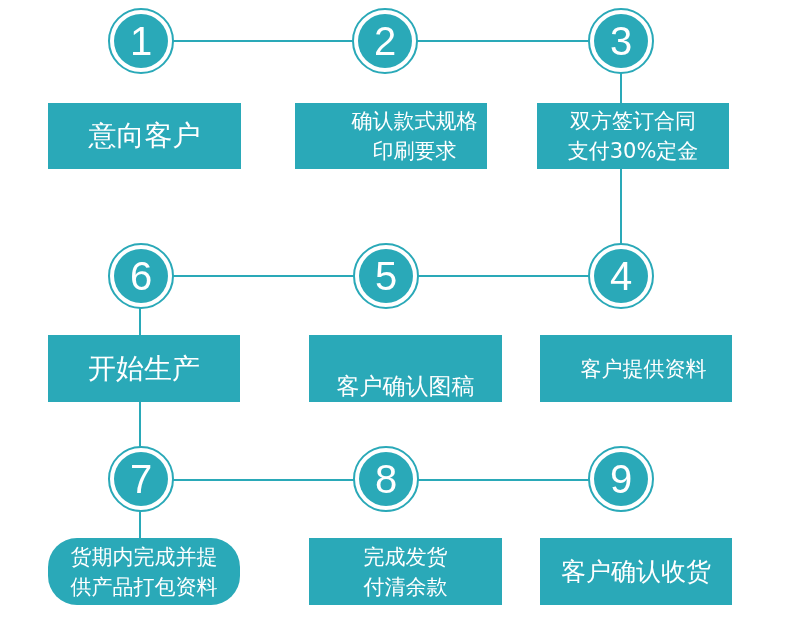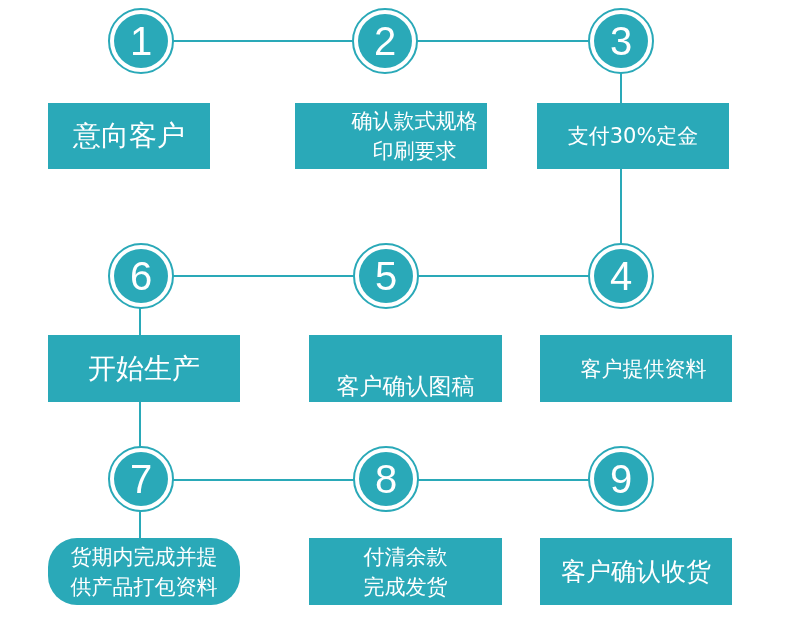--- a/index.html
+++ b/index.html
@@ -43,28 +43,29 @@
 <div class="circle" style="left:108px; top:8px;">
     <div class="inner">1</div>
   </div>
 <div class="circle" style="left:352px; top:8px;">
     <div class="inner">2</div>
   </div>
 <div class="circle" style="left:588px; top:8px;">
     <div class="inner">3</div>
   </div>
 
-<div class="box big" style="left:48px; top:103px; width:162px; height:66px;">
+<div class="box big" style="left:48px; top:103px; width:193px; height:66px;">
   <span>意向客户</span>
 </div>
 <div class="box small" style="left:295px; top:103px; width:192px; height:66px;padding-left:47px;">
   <span>确认款式规格</span>
   <span>印刷要求</span>
 </div>
 <div class="box small" style="left:537px; top:103px; width:192px; height:66px;">
+  <span>双方签订合同</span>
   <span>支付30%定金</span>
 </div>
 
 <div class="circle" style="left:108px; top:243px;">
     <div class="inner">6</div>
   </div>
 <div class="circle" style="left:353px; top:243px;">
     <div class="inner">5</div>
   </div>
 <div class="circle" style="left:588px; top:243px;">
@@ -89,18 +90,18 @@
   </div>
 <div class="circle" style="left:588px; top:446px;">
     <div class="inner">9</div>
   </div>
 
 <div class="box small" style="left:48px; top:538px; width:192px; height:67px;border-radius:29px;">
   <span>货期内完成并提</span>
   <span>供产品打包资料</span>
 </div>
 <div class="box small" style="left:309px; top:538px; width:193px; height:67px;">
+  <span>完成发货</span>
   <span>付清余款</span>
-  <span>完成发货</span>
 </div>
 <div class="box big" style="left:540px; top:538px; width:192px; height:67px; font-size:25px;">
   <span>客户确认收货</span>
 </div>
 
 </body></html>

